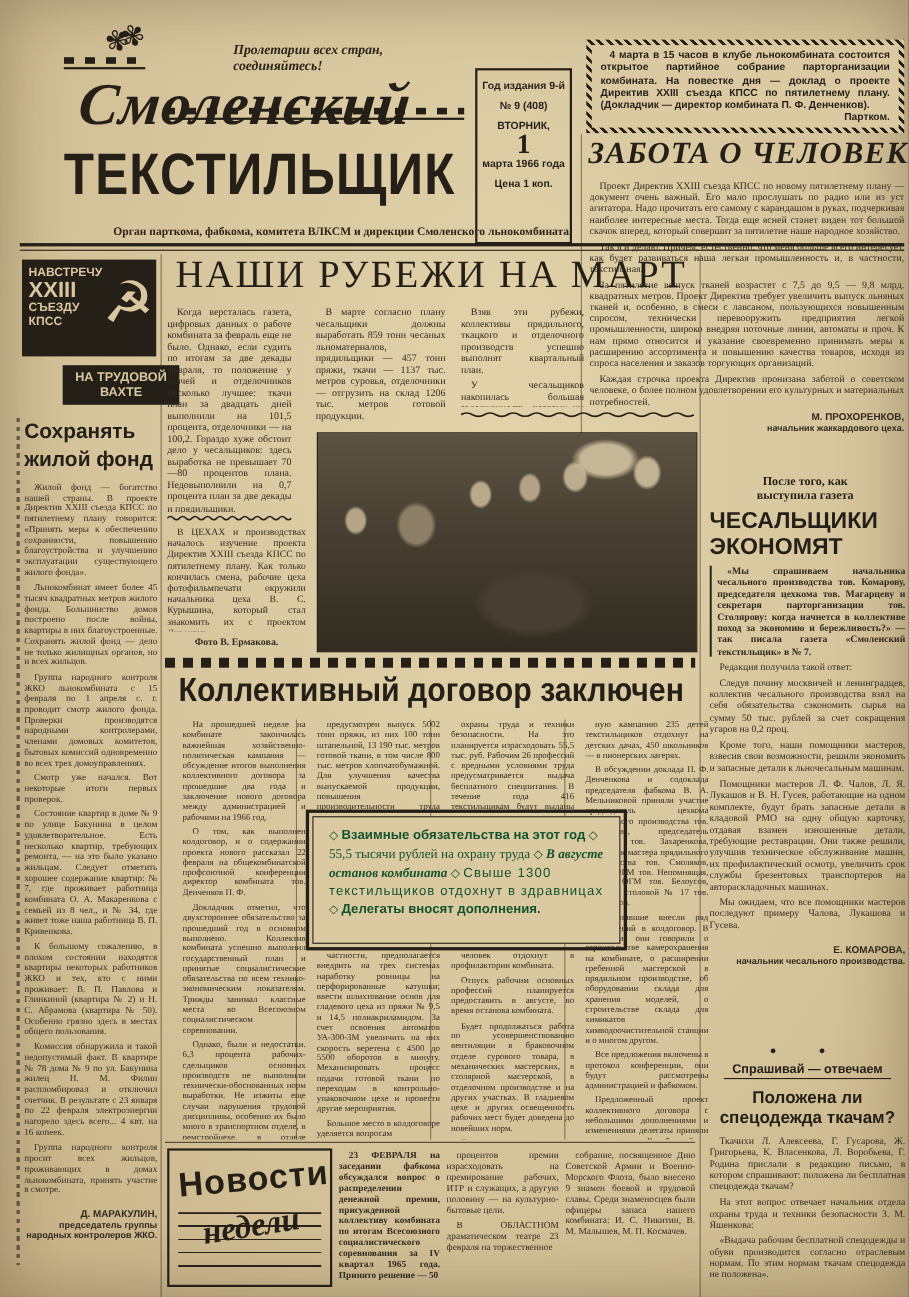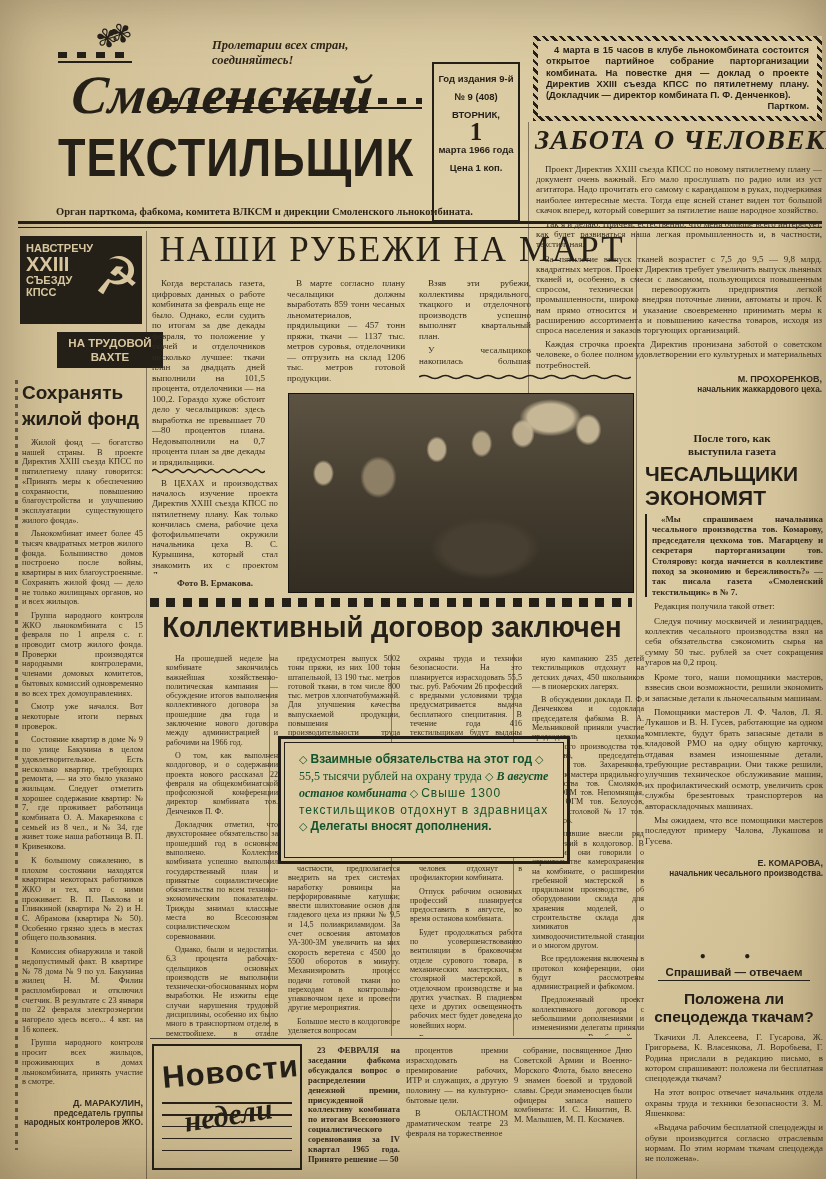--- a/index.html
+++ b/index.html
@@ -22,21 +22,21 @@
   .title-script{left:72px;top:64px;font-size:54px;font-weight:bold;font-style:italic;color:#241f17;transform:skewX(-6deg);letter-spacing:1px;}
   .title-main{left:58px;top:128px;font-size:45px;font-weight:bold;font-family:"Liberation Sans",sans-serif;color:#241f17;transform:scale(1,1.18);transform-origin:left top;letter-spacing:1px;}
   .issue-box{left:432px;top:42px;width:88px;height:160px;border:2px solid #241f17;text-align:center;
     font-family:"Liberation Sans",sans-serif;font-weight:bold;font-size:9.5px;color:#241f17;padding-top:9px;box-sizing:border-box;margin-top:20px;}
   .issue-box .sp{margin-top:7px;}
   .issue-box .big{font-family:"Liberation Serif",serif;font-size:25px;line-height:24px;}
   .announce{left:533px;top:36px;width:289px;background:repeating-linear-gradient(45deg,#241f17 0 2.5px,#d6c59c 2.5px 6px);padding:5px;box-sizing:border-box;}
   .announce-inner{background:#dbcaa1;padding:4px 8px 3px 8px;font-family:"Liberation Sans",sans-serif;font-weight:bold;font-size:9.3px;line-height:11.3px;color:#241f17;}
   .announce-inner p{margin:0;text-align:justify;text-indent:8px;}
   .announce-sign{text-align:right !important;text-indent:0 !important;}
-  .org-line{left:56px;top:206px;width:464px;text-align:left;font-size:10.5px;font-weight:bold;color:#2e2519;}
+  .org-line{left:56px;top:206px;width:464px;text-align:right;font-size:10.5px;font-weight:bold;color:#2e2519;}
   .rule-double{left:18px;top:221px;width:804px;height:3px;border-top:3px solid #241f17;border-bottom:1px solid #241f17;}
 
   
   .vrule{width:1px;background:rgba(56,46,32,.55);}
   .v1{left:146px;top:231px;height:948px;}
   .v2{left:636px;top:231px;height:948px;}
   .v3{left:528px;top:122px;height:304px;}
 
   
   .badge1{left:20px;top:236px;width:122px;height:88px;background:#241f17;color:#d8c79e;padding:6px 6px;box-sizing:border-box;font-family:"Liberation Sans",sans-serif;font-weight:bold;}

